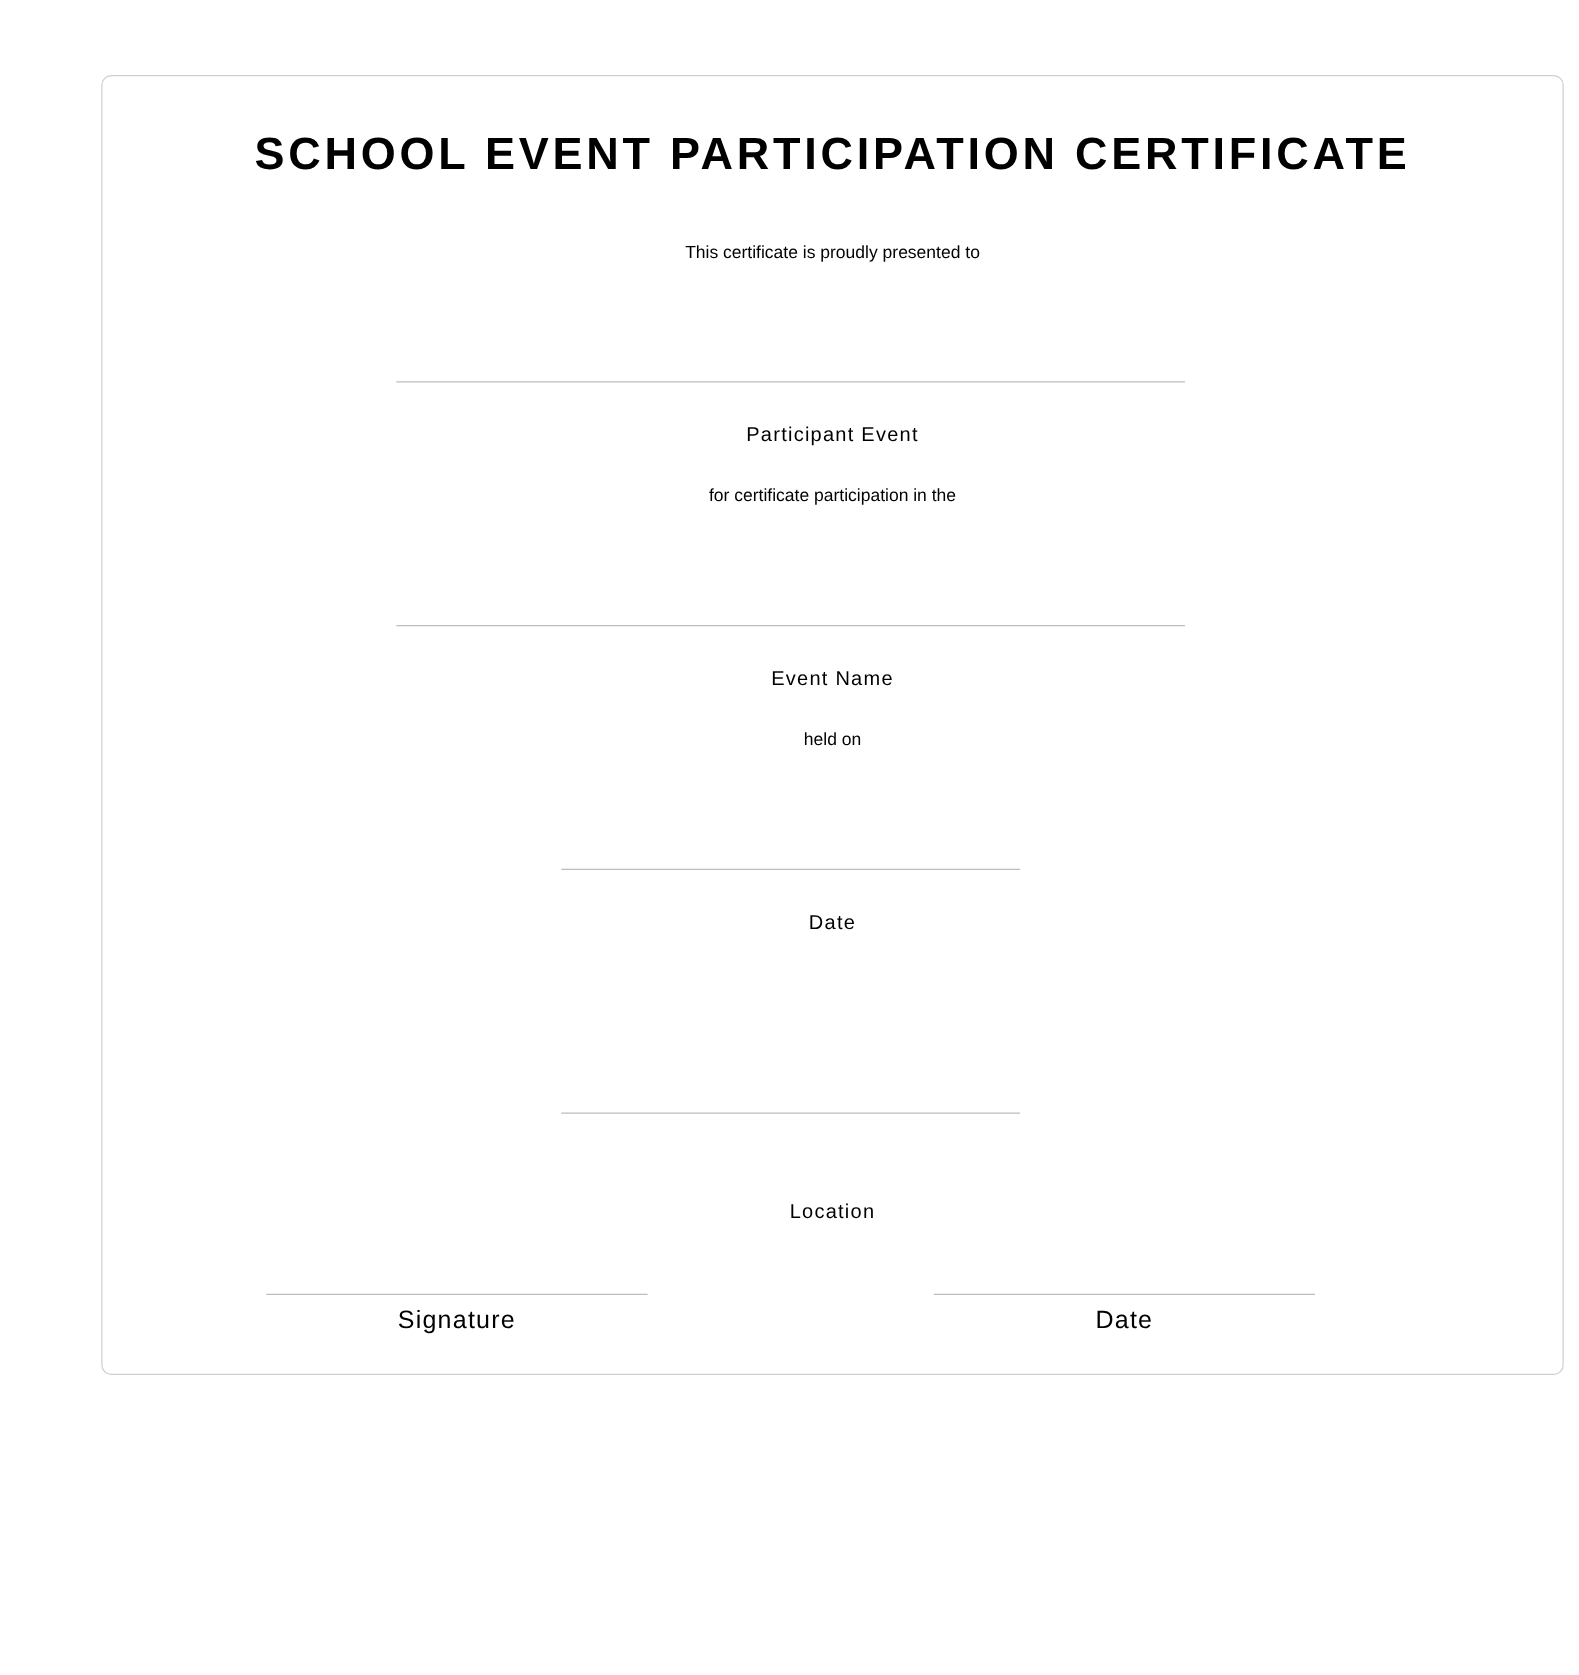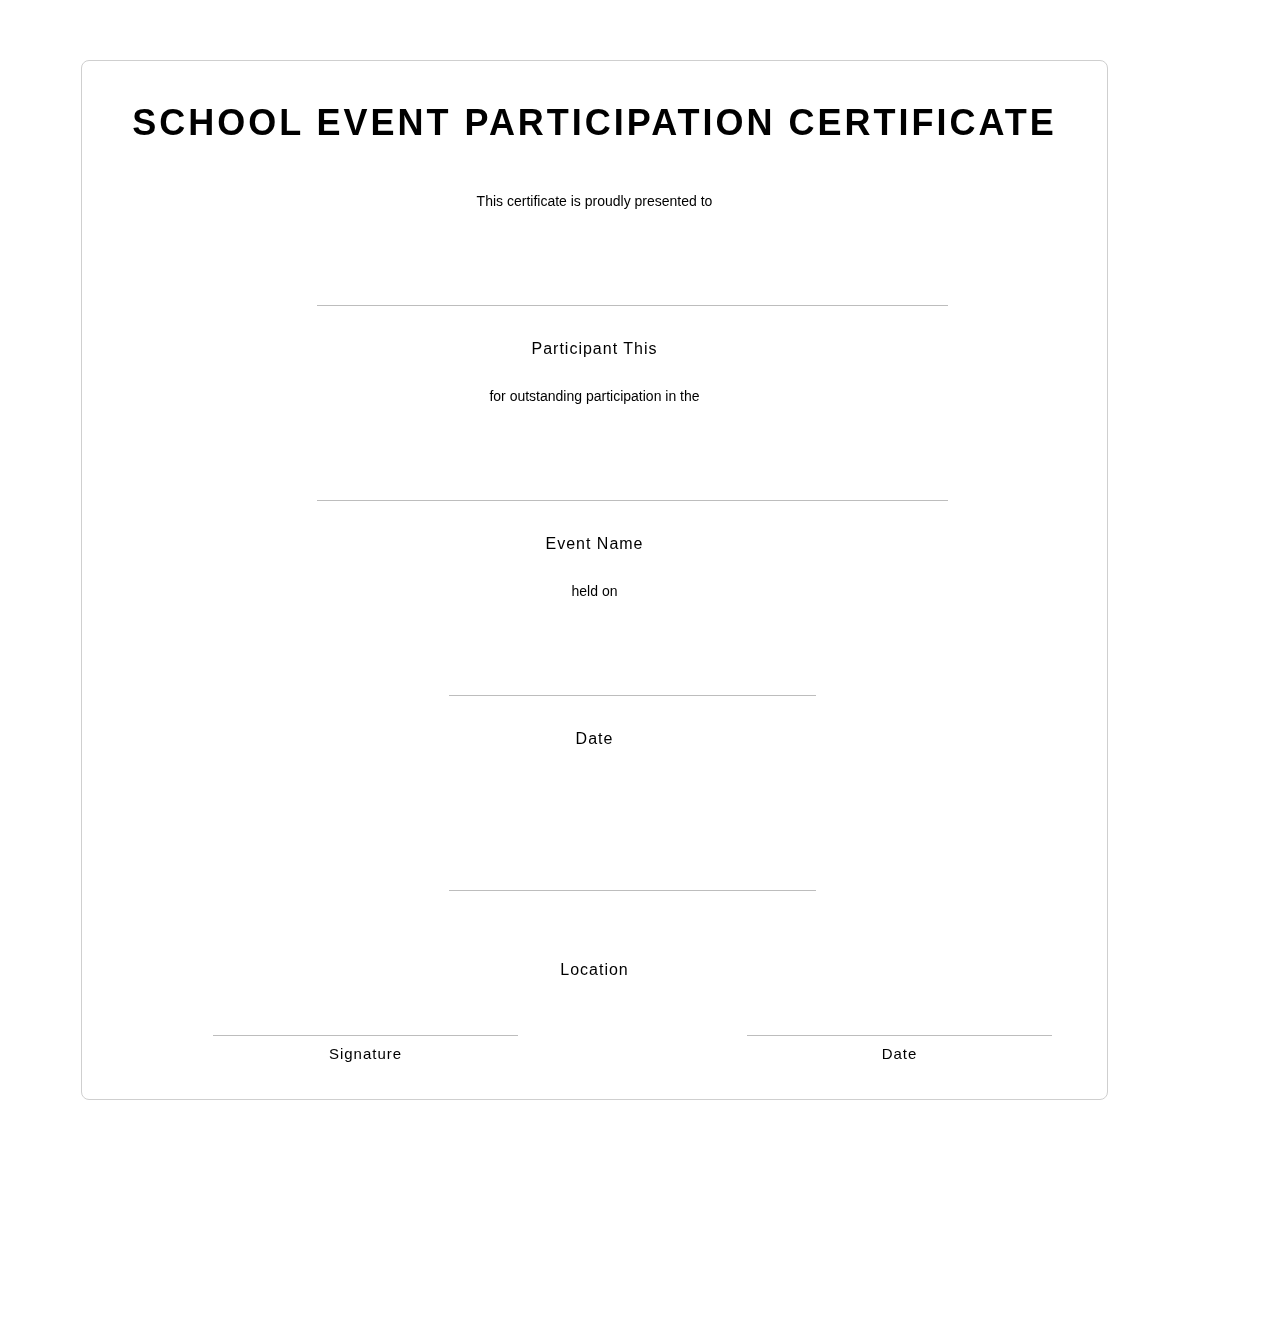--- a/index.html
+++ b/index.html
@@ -1,36 +1,36 @@
 <!DOCTYPE html>
 <html><head>
 <meta charset="utf-8">
 <style>
   html, body { margin:0; padding:0; background:#fff; }
   body { width:1263px; height:1340px; font-family:"Liberation Sans", sans-serif; color:#000; position:relative; }
-  .card { position:absolute; left:81px; top:60px; width:1027px; height:1040px; border:1px solid #cfcfcf; border-radius:8px; box-sizing:border-box; }
+  .card { position:absolute; left:81px; top:60px; width:1170px; height:1040px; border:1px solid #cfcfcf; border-radius:8px; box-sizing:border-box; }
   .abs { position:absolute; left:0; width:100%; text-align:center; }
   .title { top:41px; font-size:36px; font-weight:bold; letter-spacing:3px; }
   .intro { font-size:14px; }
   .line { position:absolute; height:1px; background:#bdbdbd; }
   .lbl { font-size:16px; letter-spacing:1px; }
   .sig { position:absolute; width:305px; text-align:center; }
   .sig .line { position:static; width:100%; }
-  .sig .lbl { font-size:15px; margin-top:9px; }
+  .sig .lbl { font-size:20px; margin-top:9px; }
 </style>
 </head>
 <body>
 
 <div class="card">
   <div class="abs title">SCHOOL EVENT PARTICIPATION CERTIFICATE</div>
   <div class="abs intro" style="top:132px;">This certificate is proudly presented to</div>
 
   <div class="line" style="left:235px; width:631px; top:244px;"></div>
-  <div class="abs lbl" style="top:279px;">Participant This</div>
-  <div class="abs intro" style="top:327px;">for outstanding participation in the</div>
+  <div class="abs lbl" style="top:279px;">Participant Event</div>
+  <div class="abs intro" style="top:327px;">for certificate participation in the</div>
 
   <div class="line" style="left:235px; width:631px; top:439px;"></div>
   <div class="abs intro" style="top:522px;">held on</div>
   <div class="abs lbl" style="top:474px;">Event Name</div>
 
   <div class="line" style="left:367px; width:367px; top:634px;"></div>
   <div class="abs lbl" style="top:669px;">Date</div>
 
   <div class="line" style="left:367px; width:367px; top:829px;"></div>
   <div class="abs lbl" style="top:900px;">Location</div>

